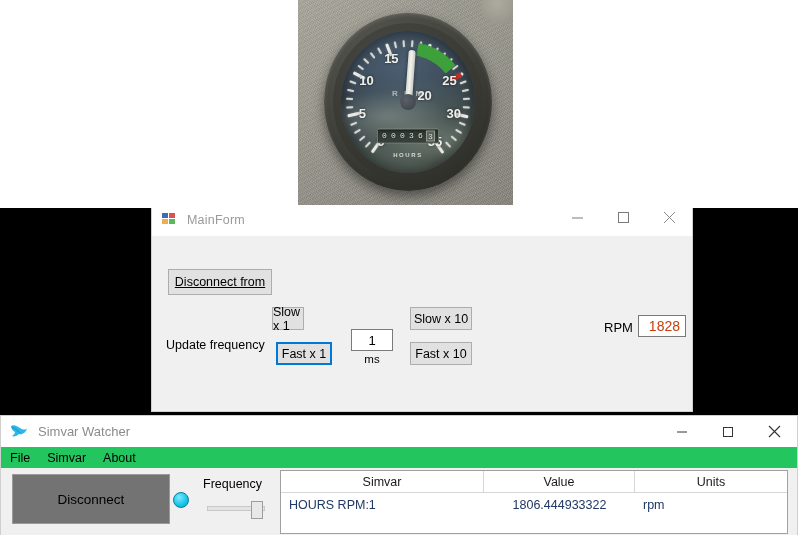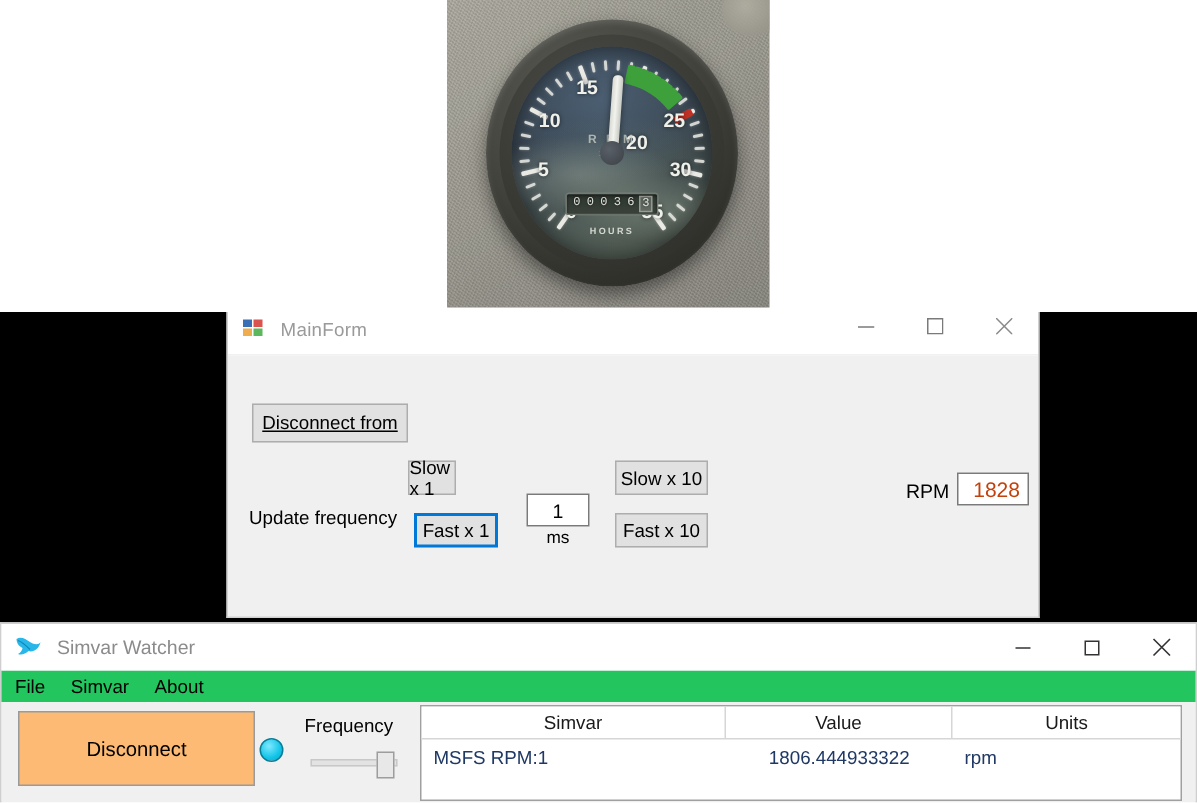--- a/index.html
+++ b/index.html
@@ -190,21 +190,21 @@
   .sv-ctrls{position:absolute;right:0;top:0;height:31px;display:flex;}
   .sv-btn{width:46px;height:31px;display:flex;align-items:center;justify-content:center;color:#4a4a4a;}
   .sv-menu{
     height:21px;display:flex;align-items:center;padding-left:9px;gap:17px;
     font-size:12.5px;color:#000;background:#22c55e;
   }
   .sv-menu span{cursor:default;}
   .sv-body{position:relative;height:66px;background:#f0f0f0;}
   .disc-btn{
     position:absolute;left:11px;top:6px;width:158px;height:50px;
-    background:#fdba74;border:1px solid #9a9a9a;box-sizing:border-box;
+    background:#737373;border:1px solid #9a9a9a;box-sizing:border-box;
     display:flex;align-items:center;justify-content:center;font-size:13.5px;color:#000;
   }
   .led{
     position:absolute;left:172px;top:24px;width:16px;height:16px;border-radius:50%;
     background:radial-gradient(circle at 38% 32%, #7fe9ff, #13c4e8 60%, #0ea7c8);
     border:1px solid #0a7d96;box-sizing:border-box;
   }
   .freqlbl{position:absolute;left:202px;top:9px;font-size:12.5px;color:#000;}
   .slider{position:absolute;left:206px;top:33px;width:58px;height:14px;}
   .slider .track{position:absolute;left:0;top:5px;width:58px;height:5px;background:#e3e3e3;border:1px solid #c8c8c8;box-sizing:border-box;}
@@ -516,21 +516,21 @@
       </div>
 
       <div class="grid">
         <div class="grid-head" id="grid-head">
             <div class="gh c1">Simvar</div>
             <div class="gh c2">Value</div>
             <div class="gh c3">Units</div>
           </div>
         <div id="grid-rows">
             <div class="grid-row">
-              <div class="gc c1">MSFS RPM:1</div>
+              <div class="gc c1">HOURS RPM:1</div>
               <div class="gc c2">1806.444933322</div>
               <div class="gc c3">rpm</div>
             </div>
           </div>
       </div>
     </div>
   </div>
 
 </div>
 

